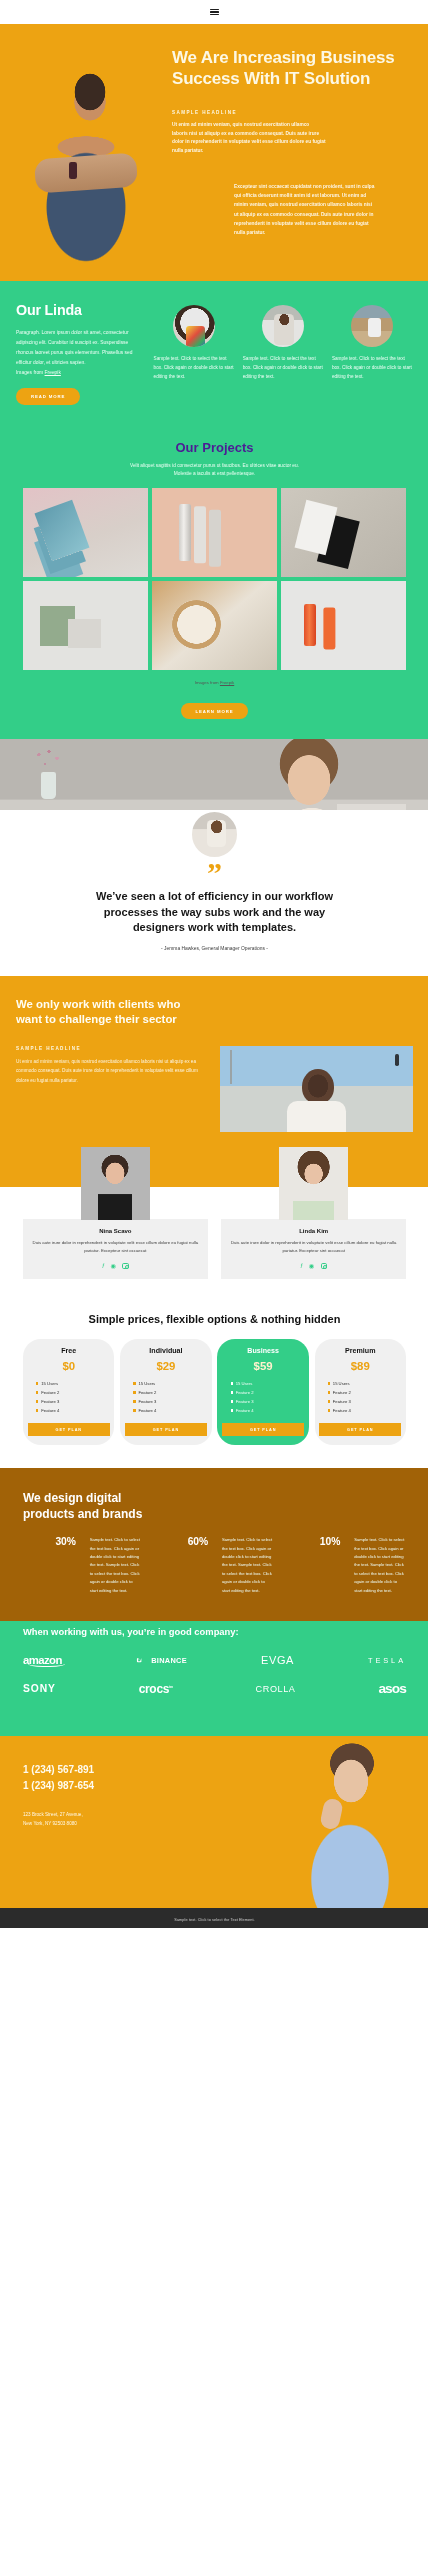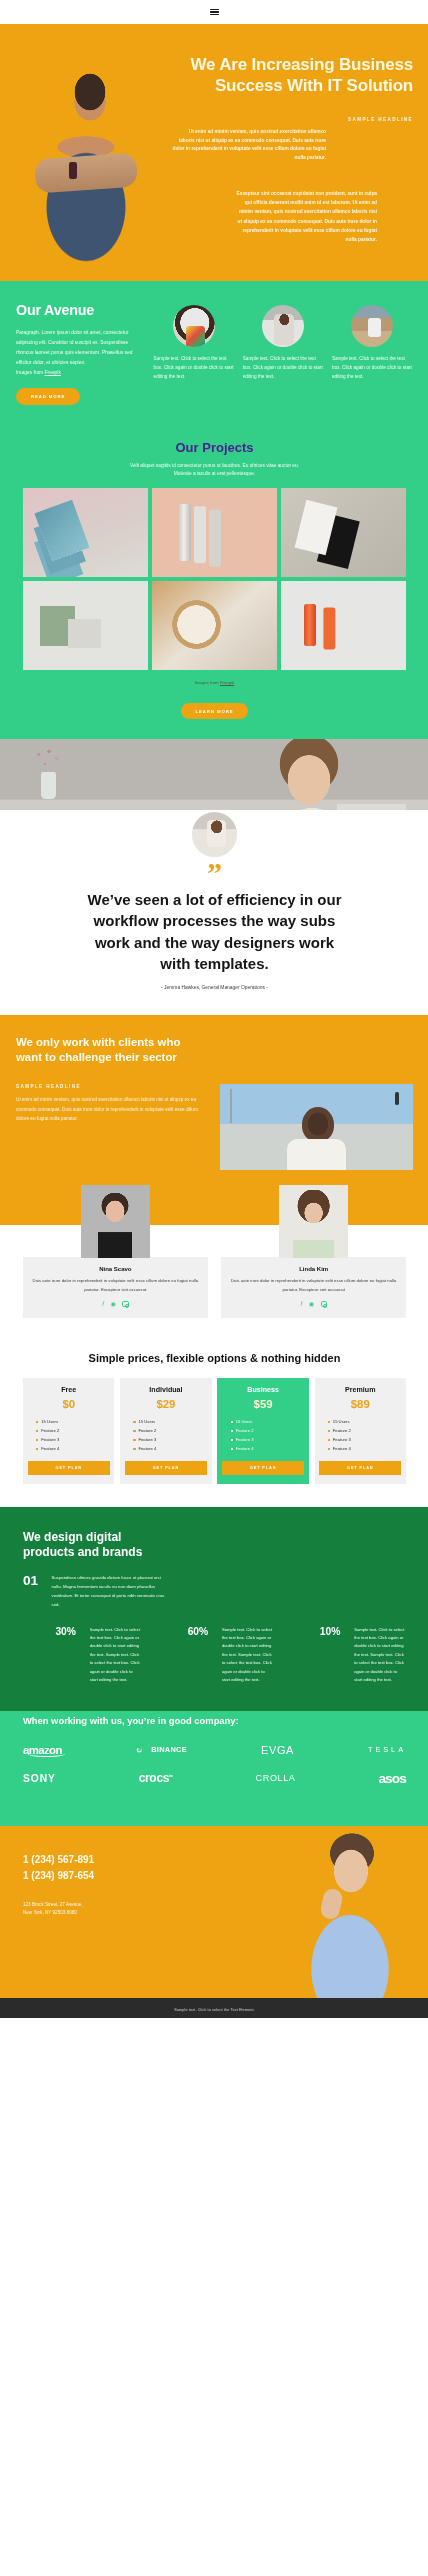--- a/index.html
+++ b/index.html
@@ -28,21 +28,21 @@
       radial-gradient(ellipse 40px 15px at 86px 112px,#c98f63 0%,#c98f63 70%,rgba(201,143,99,0) 72%);
   }
   .hero-photo .arms{
     position:absolute;left:35px;top:121px;width:102px;height:34px;border-radius:15px;
     background:linear-gradient(180deg,#caa07b,#b2855f);
     transform:rotate(-4deg);
   }
   .hero-photo .watch{
     position:absolute;left:69px;top:127px;width:8px;height:17px;border-radius:2.3px;background:#45222a;
   }
-  .hero-inner{position:relative;padding:31px 16px 34px 172px;text-align:right;}
+  .hero-inner{position:relative;padding:24px 16px 34px 172px;}
   h1.hero-title{
     font-size:17px;line-height:1.22;color:#fdf8e4;font-weight:700;letter-spacing:-0.2px;
     margin-bottom:20.6px;
   }
   .kicker{
     font-size:4.6px;letter-spacing:1.4px;color:#fdf8e4;font-weight:700;margin-bottom:5.7px;
   }
   .hero-p{font-size:4.8px;line-height:1.85;color:#fdf6e6;font-weight:600;max-width:154px;}
   .hero-p2{
     font-size:4.8px;line-height:1.9;color:#fdf6e6;font-weight:600;
@@ -119,21 +119,21 @@
                radial-gradient(ellipse 40px 40px at 35px 25px,#7d5a3c 0 72%,rgba(0,0,0,0) 74%),
                radial-gradient(ellipse 35px 29px at 38px 91px,#efe7dd 0 75%,rgba(0,0,0,0) 77%);}
   .qh-laptop{position:absolute;right:23px;bottom:0;width:69px;height:32px;background:#dedbd6;}
   .quote-sec{background:#fff;padding:0 23px 25px;text-align:center;position:relative;}
   .q-avatar{
     width:49px;height:49px;border-radius:50%;border:2.9px solid #fff;margin:-26px auto 0;position:relative;z-index:3;
     background:linear-gradient(180deg,#cfcac3 0 38%,#e9e4dd 39%);overflow:hidden;}
   .q-avatar:after{content:"";position:absolute;left:15px;top:8px;width:19.4px;height:27.4px;
     background:radial-gradient(ellipse 8px 9.1px at 9.7px 6.9px,#6d4a30 0 70%,rgba(0,0,0,0) 72%),#f0ece5;border-radius:4.6px;}
   .qmark{font-size:30px;line-height:.55;color:#eda312;font-weight:800;margin:5.7px 0 8px;font-family:"Liberation Serif",serif;}
-  .quote-txt{font-size:15px;line-height:1.42;font-weight:700;color:#161616;max-width:269px;margin:0 auto 10.3px;}
+  .quote-txt{font-size:11px;line-height:1.42;font-weight:700;color:#161616;max-width:269px;margin:0 auto 10.3px;}
   .quote-by{font-size:4.9px;color:#3b3b3b;}
 
   
   .clients{background:#eda312;padding:20.6px 16px 0;}
   h2.clients-title{font-size:11.4px;line-height:1.3;color:#fffdf3;font-weight:700;max-width:189px;margin-bottom:19.4px;}
   .clients-row{display:flex;gap:15px;align-items:flex-start;}
   .clients-left{width:189px;flex:0 0 189px;}
   .clients-p{font-size:4.7px;line-height:2.05;color:#fdf4e0;margin-top:5.7px;}
   .clients-img{
     flex:1;height:86px;
@@ -164,37 +164,37 @@
   .team-desc{font-size:4.3px;line-height:1.95;color:#3a3a3a;margin-bottom:6.9px;}
   .socials{display:flex;justify-content:center;gap:6.3px;}
   .socials span{color:#33ce88;font-size:6.3px;line-height:1;cursor:pointer;}
   .ig-box{width:6.3px;height:6.3px;border:0.8px solid #33ce88;border-radius:1.7px;position:relative;display:inline-block;}
   .ig-box:after{content:"";position:absolute;left:1.6px;top:1.6px;width:2.3px;height:2.3px;border:0.8px solid #33ce88;border-radius:50%;}
 
   
   .pricing{background:#fff;padding:13.7px 23px 23px;text-align:center;}
   h2.pricing-title{font-size:11px;line-height:1.32;font-weight:700;color:#121212;margin-bottom:12.6px;}
   .plans{display:grid;grid-template-columns:repeat(4,1fr);gap:5.7px;}
-  .plan{background:#f0f0f0;padding:8px 4.6px 9.1px;}
+  .plan{background:#f0f0f0;padding:8px 4.6px 9.1px;border-radius:18px;}
   .plan.featured{background:#33ce88;}
   .plan h3{font-size:7.1px;font-weight:700;color:#131313;margin-bottom:4.6px;}
   .plan.featured h3{color:#ffffff;}
   .price{font-size:11.4px;font-weight:800;color:#eda312;margin-bottom:6.9px;}
   .plan.featured .price{color:#fff2cd;}
   .feats{list-style:none;text-align:left;padding-left:13.7px;margin-bottom:8px;}
   .feats li{font-size:4.2px;color:#2c2c2c;line-height:2.15;position:relative;}
   .feats li:before{content:"";position:absolute;left:-5.1px;top:3.4px;width:2.3px;height:2.3px;background:#eda312;}
   .plan.featured .feats li{color:#f3fff9;}
   .plan.featured .feats li:before{background:#fff;}
   .btn-sq{display:block;width:100%;background:#eda312;color:#fff;border:0;cursor:pointer;
     font-size:3.8px;letter-spacing:0.9px;font-weight:700;padding:4.6px 0;}
   .plan.featured .btn-sq{background:#eda312;}
 
   
-  .design{background:#15803d;padding:23px 23px 26px;}
+  .design{background:#a16207;padding:23px 23px 26px;}
   h2.design-title{font-size:12px;line-height:1.3;color:#fff;font-weight:700;max-width:149px;margin-bottom:13.7px;}
   .step{display:flex;gap:9.1px;align-items:flex-start;margin-bottom:16px;}
   .step-num{font-size:13.7px;font-weight:700;color:#fff;line-height:1;min-width:19.4px;}
   .step-txt{font-size:4.3px;line-height:2.05;color:#eafff4;max-width:117px;}
   .stats{display:flex;flex-direction:row;gap:13.7px;}
   .stat{display:flex;gap:13.7px;align-items:flex-start;}
   .stat-val{font-size:10.3px;font-weight:800;color:#fff;min-width:53px;text-align:right;line-height:1.15;}
   .stat-txt{font-size:4.2px;line-height:2.0;color:#f0fff8;flex:1;}
 
   
@@ -251,21 +251,21 @@
       <h1 class="hero-title">We Are Increasing Business Success With IT Solution</h1>
       <div class="kicker">SAMPLE HEADLINE</div>
       <p class="hero-p">Ut enim ad minim veniam, quis nostrud exercitation ullamco laboris nisi ut aliquip ex ea commodo consequat. Duis aute irure dolor in reprehenderit in voluptate velit esse cillum dolore eu fugiat nulla pariatur.</p>
       <p class="hero-p2">Excepteur sint occaecat cupidatat non proident, sunt in culpa qui officia deserunt mollit anim id est laborum. Ut enim ad minim veniam, quis nostrud exercitation ullamco laboris nisi ut aliquip ex ea commodo consequat. Duis aute irure dolor in reprehenderit in voluptate velit esse cillum dolore eu fugiat nulla pariatur.</p>
     </div>
   </section>
 
   <section class="staff">
     <div class="staff-row">
       <div class="staff-left">
-        <h2 class="staff-title">Our Avenue</h2>
+        <h2 class="staff-title">Our Linda</h2>
         <p class="staff-p">Paragraph. Lorem ipsum dolor sit amet, consectetur adipiscing elit. Curabitur id suscipit ex. Suspendisse rhoncus laoreet purus quis elementum. Phasellus sed efficitur dolor, et ultricies sapien.</p>
         <p class="staff-p">
           <span>Images from </span><u>Freepik</u>
         </p>
         <button class="btn-pill">READ MORE</button>
       </div>
       <div class="staff-cards">
         <div class="staff-card">
           <div class="avatar av1"></div>
           <p>Sample text. Click to select the text box. Click again or double click to start editing the text.</p>
@@ -404,24 +404,20 @@
           <li>Feature 3</li>
           <li>Feature 4</li>
         </ul>
         <button class="btn-sq">GET PLAN</button>
       </div>
     </div>
   </section>
 
   <section class="design">
     <h2 class="design-title">We design digital products and brands</h2>
-    <div class="step">
-      <div class="step-num">01</div>
-      <p class="step-txt">Suspendisse ultrices gravida dictum fusce ut placerat orci nulla. Magna fermentum iaculis eu non diam phasellus vestibulum. Et tortor consequat id porta nibh venenatis cras sed.</p>
-    </div>
     <div class="stats">
       <div class="stat">
         <div class="stat-val">30%</div>
         <p class="stat-txt">Sample text. Click to select the text box. Click again or double click to start editing the text. Sample text. Click to select the text box. Click again or double click to start editing the text.</p>
       </div>
       <div class="stat">
         <div class="stat-val">60%</div>
         <p class="stat-txt">Sample text. Click to select the text box. Click again or double click to start editing the text. Sample text. Click to select the text box. Click again or double click to start editing the text.</p>
       </div>
       <div class="stat">

